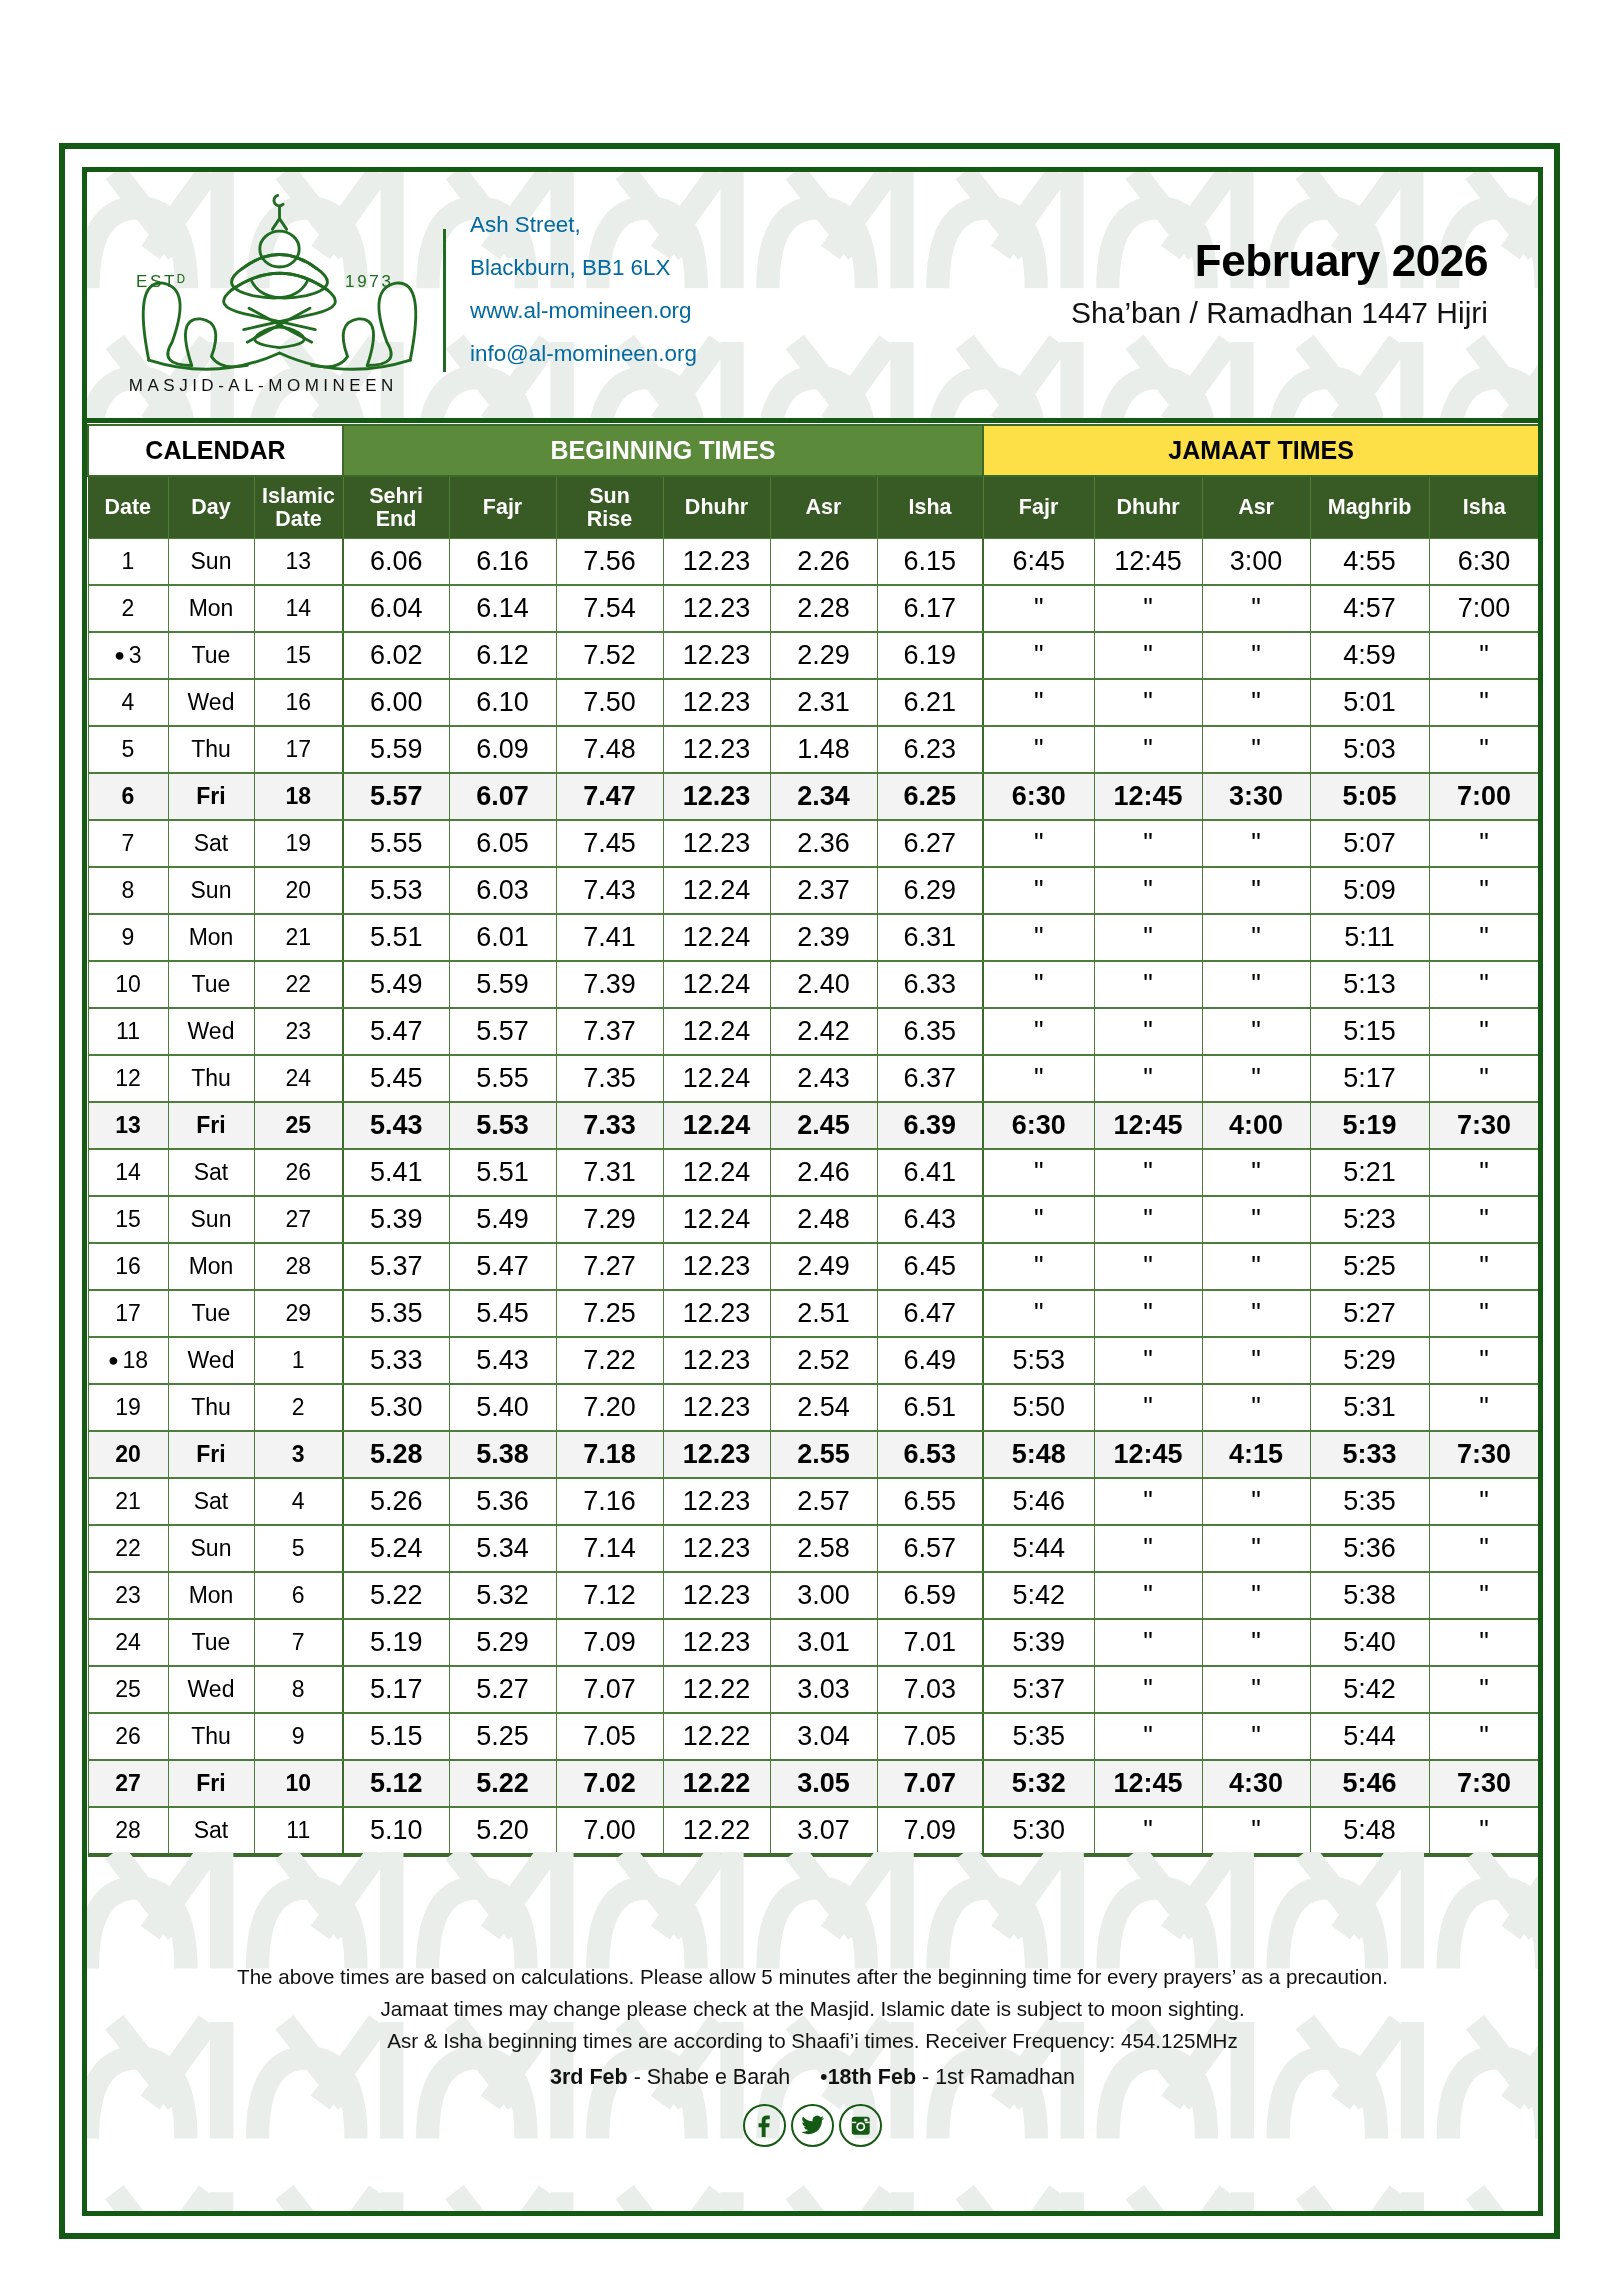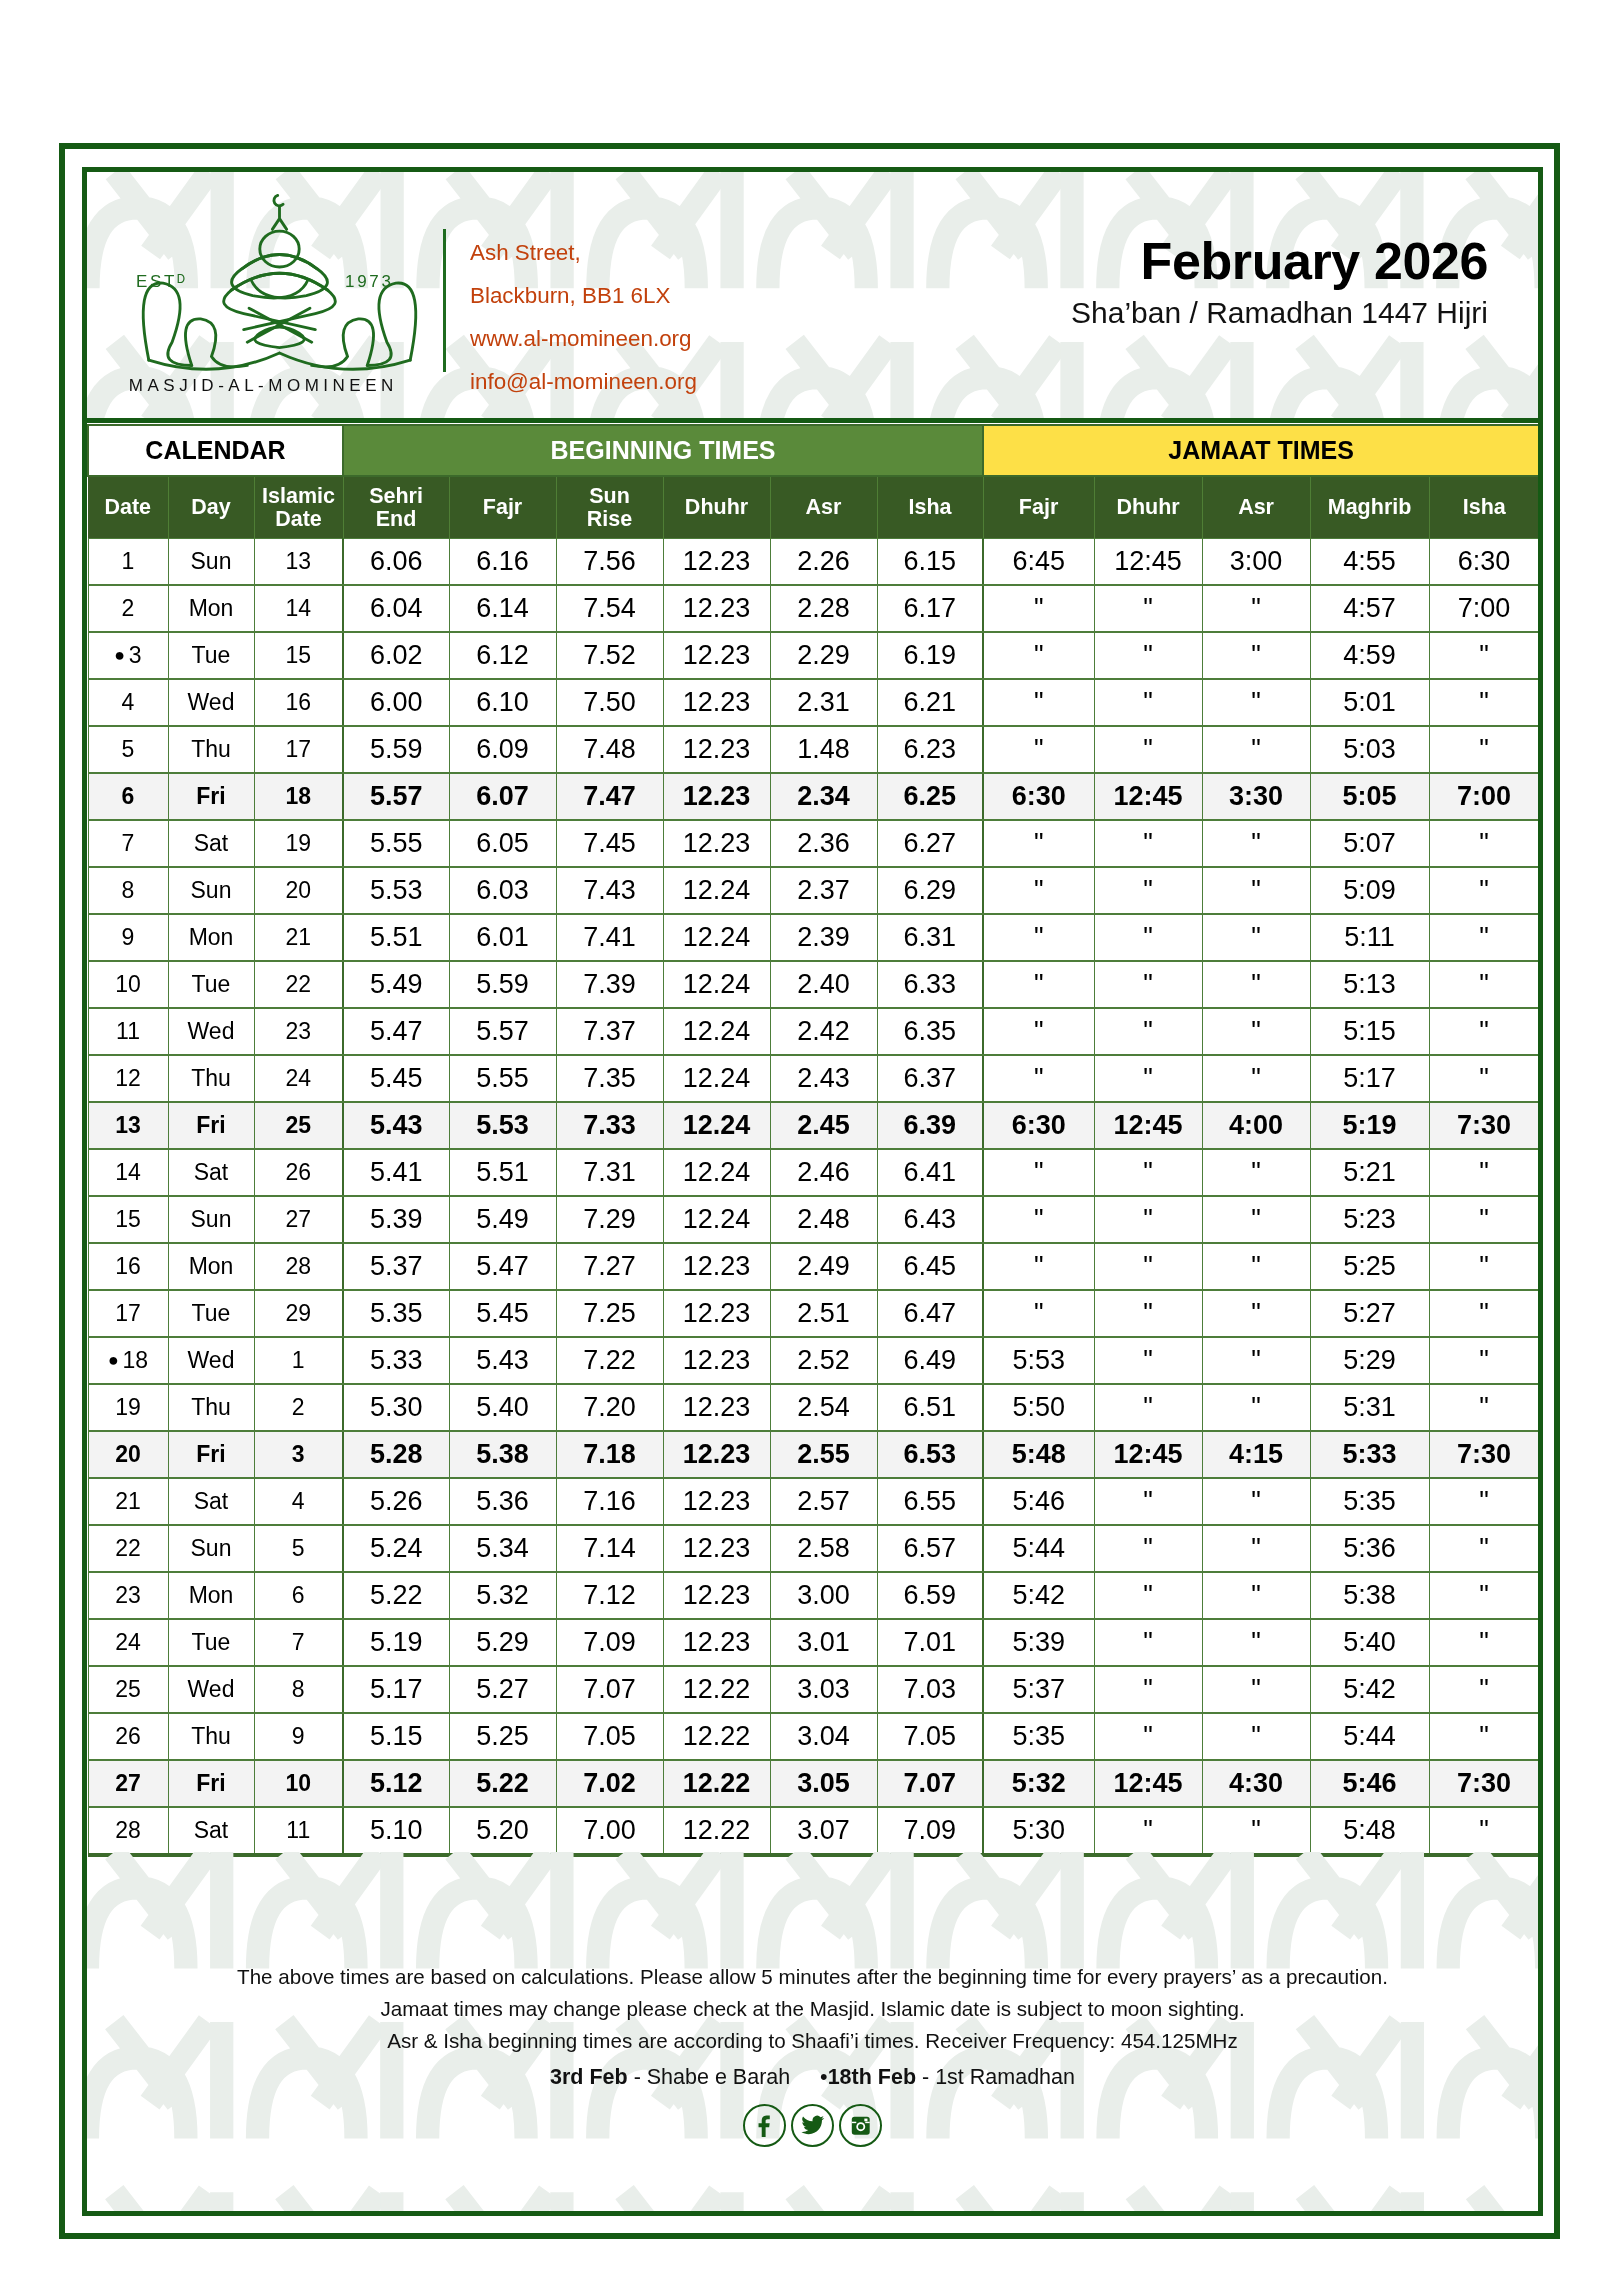--- a/index.html
+++ b/index.html
@@ -22,24 +22,24 @@
   .pat-top { top: 0; height: 246px; }
   .pat-bottom { top: 1680px; height: 376px; }
 
   
   .logo { position: absolute; left: 49px; top: 18px; width: 287px; height: 215px; }
   .logo svg { position: absolute; left: 0; top: 0; }
   .est { position: absolute; left: 0px; top: 82px; color: #1f6b1f; font-size: 17px; letter-spacing: 2.7px; }
   .est-year { position: absolute; left: 209px; top: 82px; color: #1f6b1f; font-size: 17px; letter-spacing: 2.7px; }
   .masjid-name { position: absolute; left: -7.2px; top: 186px; font-size: 17px; letter-spacing: 4.5px; color: #111; white-space: nowrap; }
   .vsep { position: absolute; left: 356px; top: 57px; width: 2.7px; height: 143px; background: #1f6b1f; }
-  .address { position: absolute; left: 383px; top: 59px; font-size: 22.4px; line-height: 43px; color: #c2410c; }
+  .address { position: absolute; left: 383px; top: 31px; font-size: 22.4px; line-height: 43px; color: #0369a1; }
   .address div { white-space: nowrap; }
   .title-block { position: absolute; right: 50px; top: 61px; text-align: right; }
-  .month-title { font-size: 52px; font-weight: bold; color: #000; line-height: 56px; letter-spacing: -0.4px; }
+  .month-title { font-size: 44px; font-weight: bold; color: #000; line-height: 56px; letter-spacing: -0.4px; }
   .hijri { font-size: 30px; color: #111; margin-top: 7.2px; }
   .header-rule { position: absolute; left: 0; top: 246px; width: 100%; height: 5.4px; background: #155a14; }
 
   
   .tbl-wrap { position: absolute; left: 0px; top: 252px; width: 1615px; }
   table { border-collapse: collapse; table-layout: fixed; width: 1453px; }
   td, th { padding: 0; text-align: center; vertical-align: middle; }
   .group-row th { height: 49px; font-size: 25px; font-weight: bold; }
   .g-cal { background: #ffffff; color: #000; border: 2.7px solid #3c6a2b; }
   .g-begin { background: #5a8a3a; color: #ffffff; border-top: 2.7px solid #3c6a2b; border-bottom: 2.7px solid #3c6a2b; }

